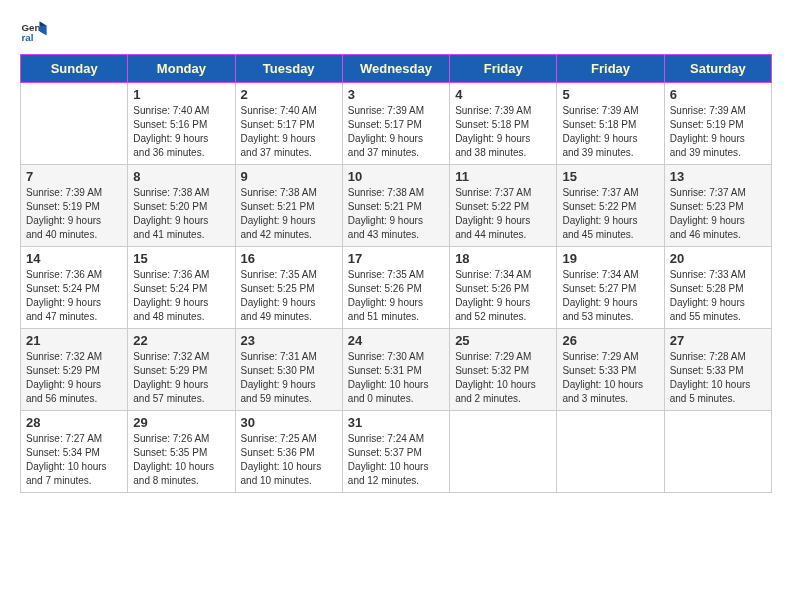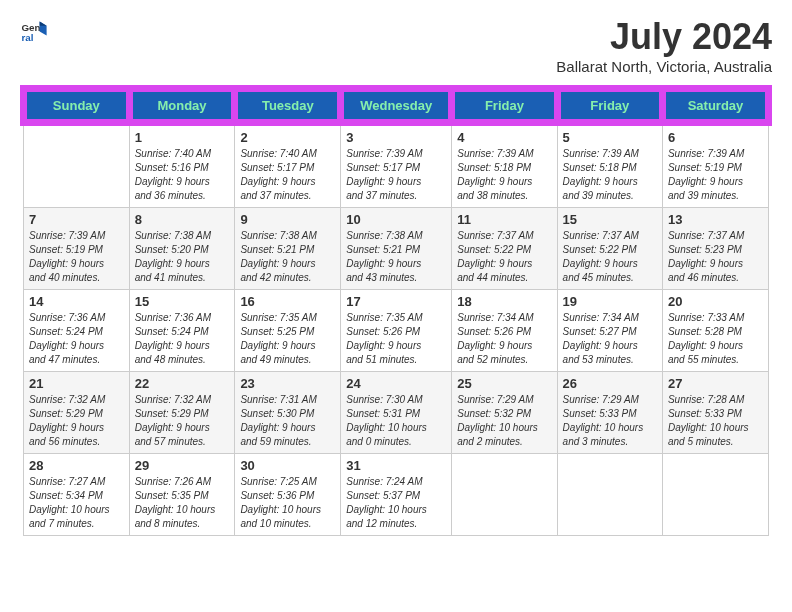--- a/index.html
+++ b/index.html
@@ -47,25 +47,25 @@
       font-size: 15px;
       color: #333;
     }
     .calendar {
       width: 100%;
       border-collapse: collapse;
       border: 1px solid #ccc;
     }
     .calendar th {
       background-color: #1a5fb4;
-      color: #86efac;
+      color: #fef9c3;
       text-align: center;
       padding: 6px 16px;
       font-size: 13px;
-      border: 7px solid #d946ef;
+      border: 1px solid #d946ef;
     }
     .calendar td {
       vertical-align: top;
       border: 1px solid #ccc;
       padding: 4px 5px;
       width: calc(100% / 7);
       min-height: 80px;
       background: #fff;
     }
     .calendar tr:nth-child(even) td {
@@ -75,42 +75,37 @@
       font-size: 13px;
       font-weight: bold;
       color: #333;
       display: block;
       margin-bottom: 2px;
     }
     .day-info {
       font-size: 10px;
       color: #333;
       line-height: 1.4;
-      font-style: italic;
     }
     .empty-cell {
       background: #fff !important;
     }
   </style>
 </head>
 <body>
 
 <div class="header-area">
   <div class="logo">
     <svg class="logo-icon" viewBox="0 0 40 40">
       <text x="2" y="22" font-size="14" font-weight="bold" fill="#333">Gene</text>
       <text x="2" y="36" font-size="14" font-weight="bold" fill="#1a5fb4">ral</text>
       <polygon points="28,8 38,14 38,28 28,22" fill="#1a5fb4"></polygon>
       <polygon points="28,8 38,14 28,14" fill="#0d3d7a"></polygon>
     </svg>
   </div>
-  <div class="title-area">
-    <div class="main-title">July 2024</div>
-    <div class="subtitle">Ballarat North, Victoria, Australia</div>
-  </div>
 </div>
 
 <table class="calendar">
   <thead>
     <tr id="header-row">
     <th>Sunday</th>
         <th>Monday</th>
         <th>Tuesday</th>
         <th>Wednesday</th>
         <th>Friday</th>

